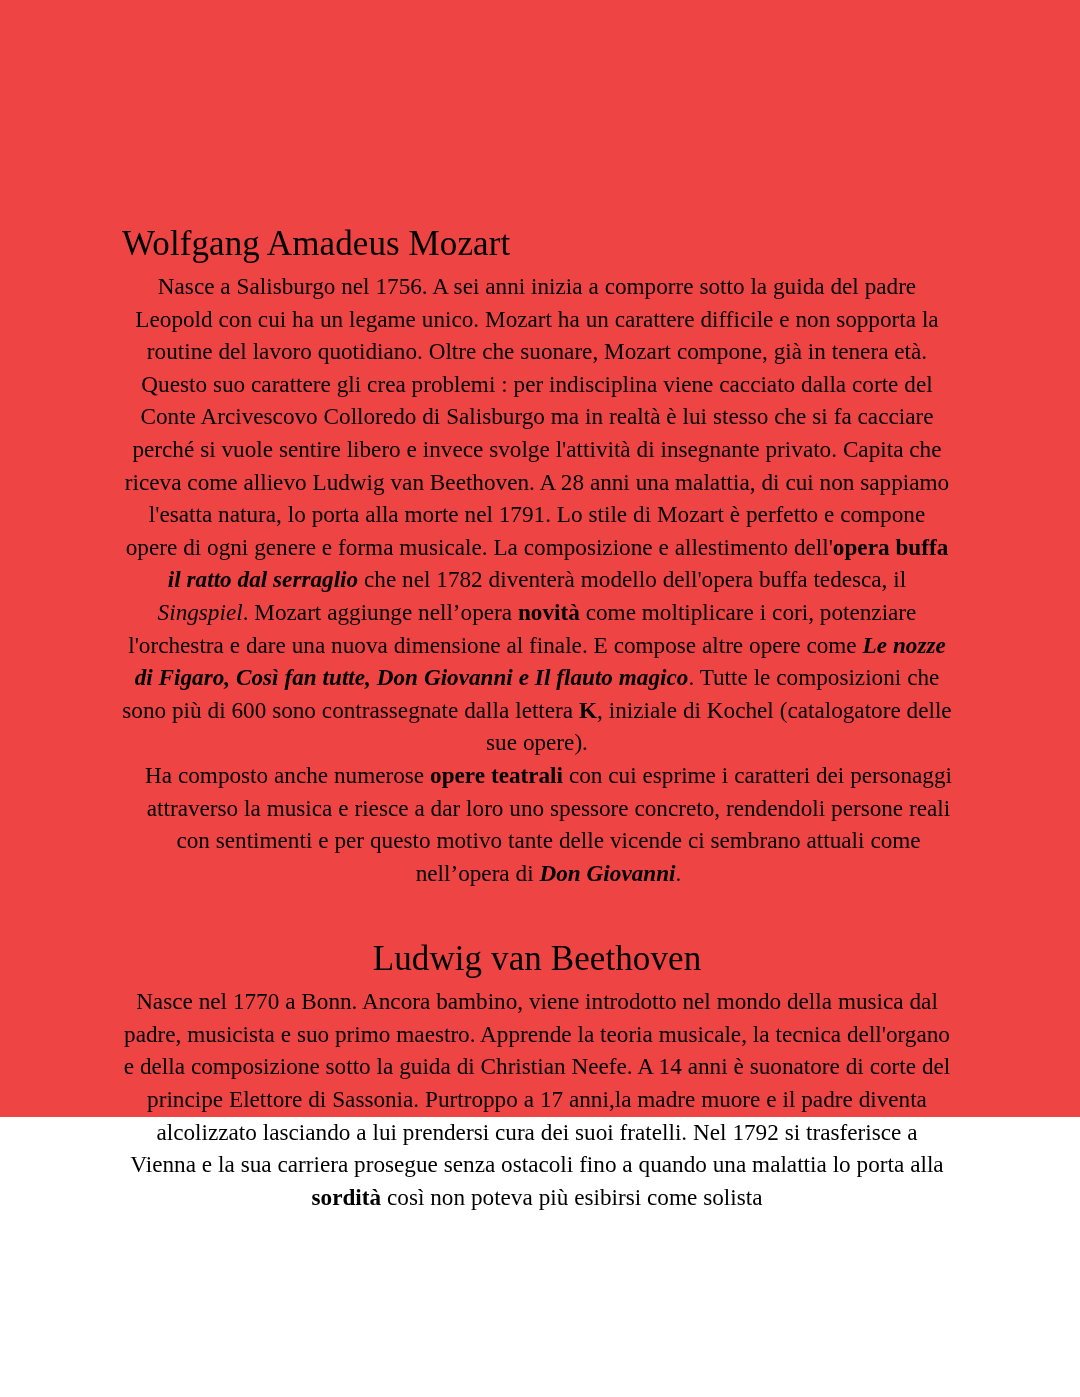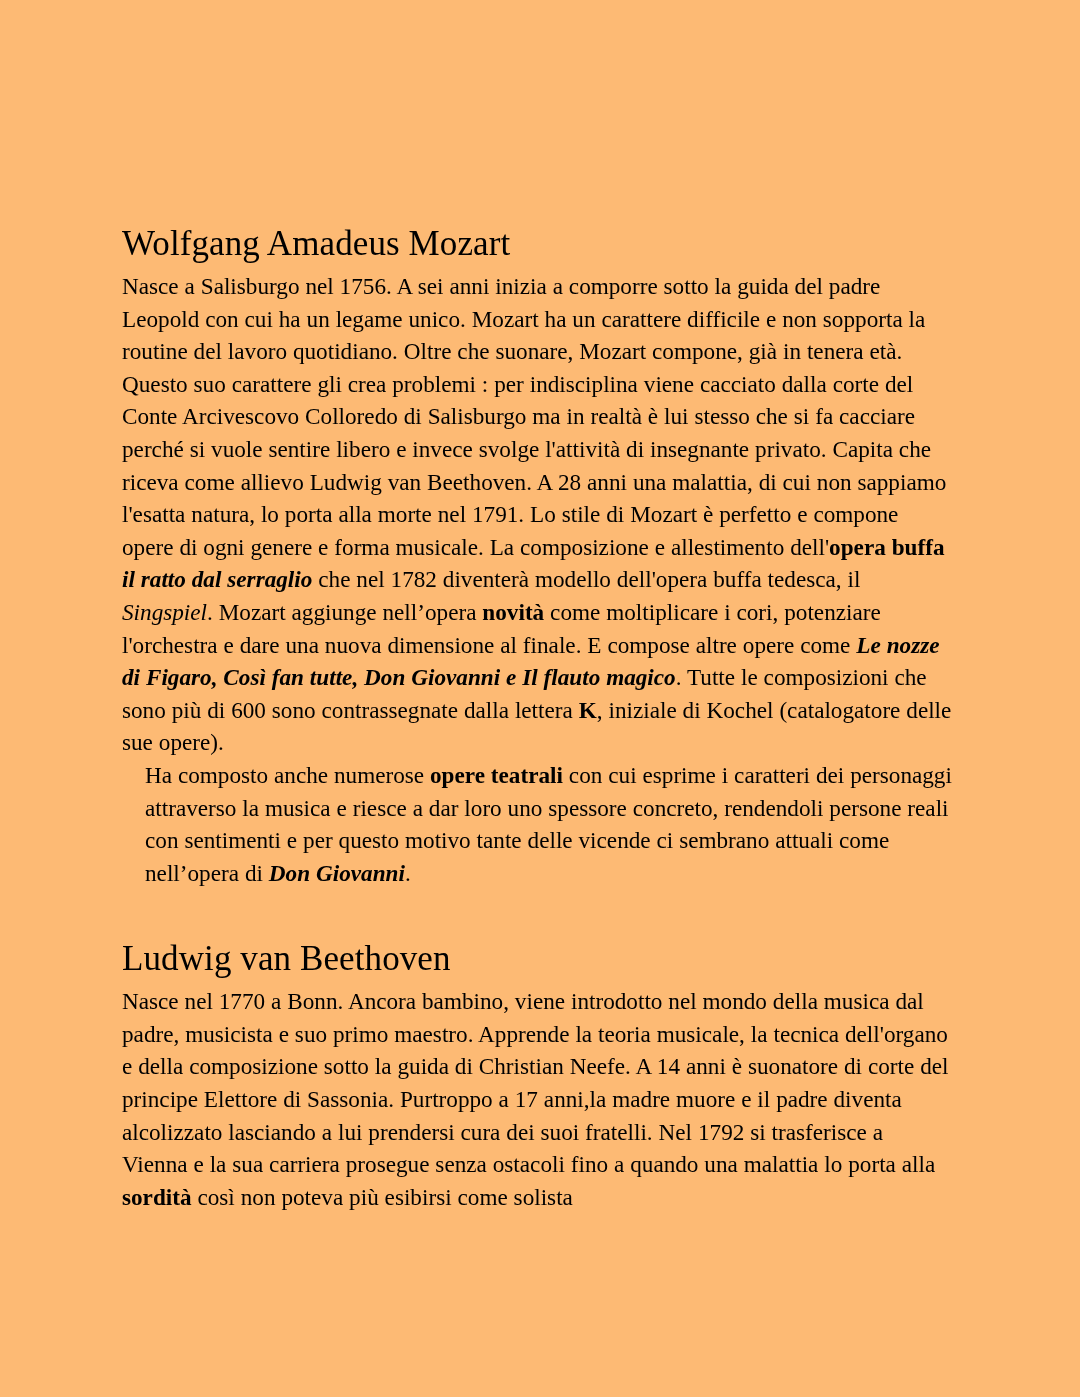--- a/index.html
+++ b/index.html
@@ -10,46 +10,47 @@
   body {
     width: 1080px;
     height: 1397px;
     font-family: "Liberation Serif", "DejaVu Serif", serif;
     color: #000000;
     -webkit-font-smoothing: antialiased;
   }
   .page {
     position: relative;
     width: 1080px;
-    height: 1397px;
-    background: #fdba74;
+    height: 1117px;
+    background: #ef4444;
     box-sizing: border-box;
     padding: 222px 128px 0 122px;
   }
   .doc-body {
     width: 830px;
   }
   h1.section-title {
     font-family: "Liberation Serif", "DejaVu Serif", serif;
     font-size: 35px;
     font-weight: 400;
     line-height: 44px;
     margin: 0 0 4px 0;
     padding: 0;
     letter-spacing: 0.1px;
   }
   h1.section-title.second {
     margin-top: 48px;
+    text-align: center;
   }
   p.para {
     font-size: 23.2px;
     line-height: 32.6px;
     margin: 0;
     padding: 0;
-    text-align: left;
+    text-align: center;
     word-spacing: 0.1px;
   }
   p.para + p.para {
     margin-top: 0;
     margin-left: 23px;
   }
   b, strong { font-weight: 700; }
   i, em { font-style: italic; }
   .bi { font-weight: 700; font-style: italic; }
 </style>

